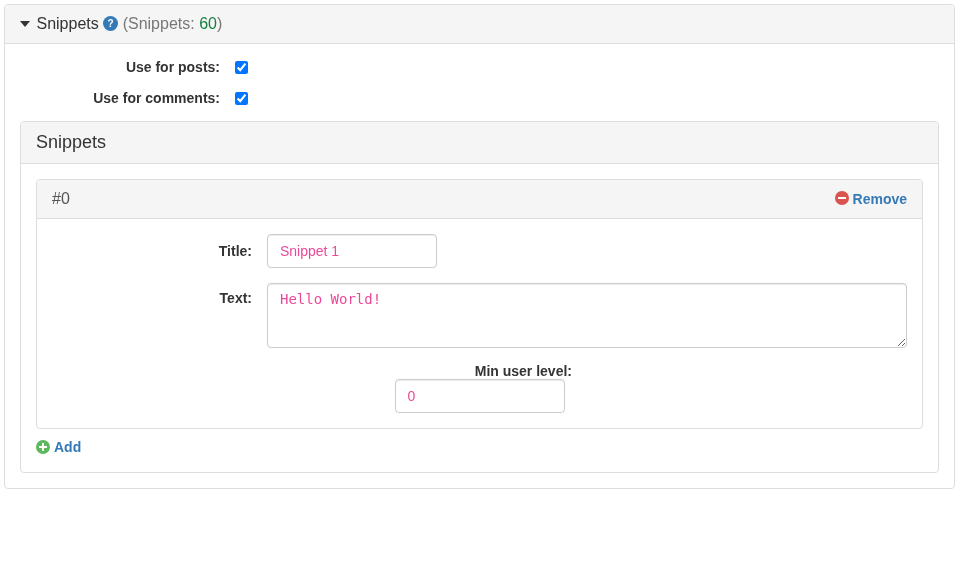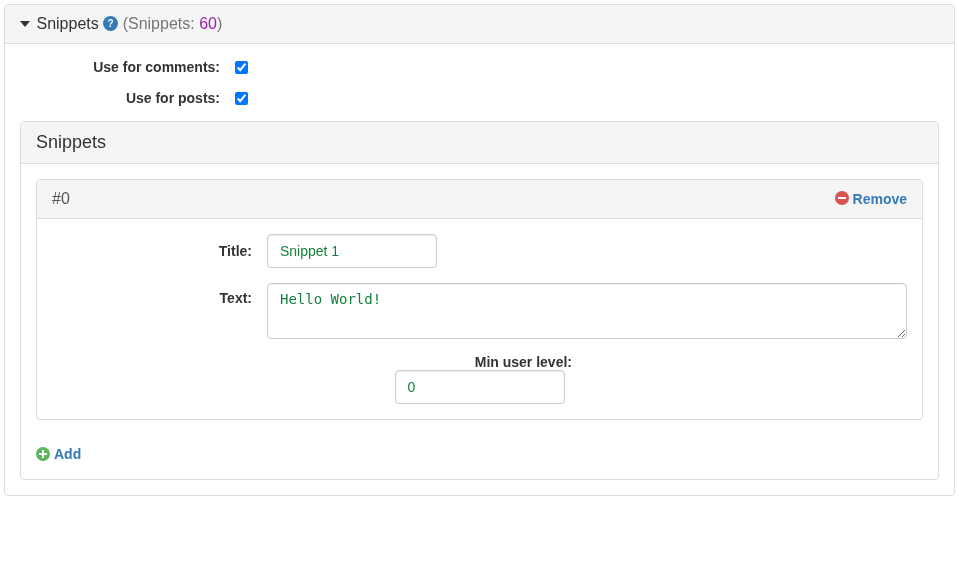--- a/index.html
+++ b/index.html
@@ -43,21 +43,21 @@
     background: #337ab7;
     color: #fff;
     font-size: 10px;
     font-weight: bold;
     text-align: center;
     line-height: 15px;
     vertical-align: middle;
     position: relative; top: -1px;
   }
   .muted { color: #777; }
-  .link-num { color: #a21caf; }
+  .link-num { color: #15803d; }
   .panel-body { padding: 15px; }
   .form-group {
     display: flex;
     align-items: center;
     margin-bottom: 15px;
   }
   .form-group.textarea-group { align-items: flex-start; }
   .control-label {
     width: 215px;
     text-align: right;
@@ -69,27 +69,27 @@
   }
   .control-field { flex: 1 1 auto; display: flex; }
   .checkbox {
     margin: 0;
   }
   .form-control {
     height: 34px;
     padding: 6px 12px;
     font-size: 14px;
     line-height: 1.42857;
-    color: #15803d;
+    color: #ec4899;
     background-color: #fff;
     border: 1px solid #ccc;
     border-radius: 4px;
     box-shadow: inset 0 1px 1px rgba(0,0,0,.075);
   }
-  textarea.form-control { height: 56px; resize: both; width: 100%; }
+  textarea.form-control { height: 65px; resize: both; width: 100%; }
   .w170 { width: 170px; }
   .inner-panel {
     border: 1px solid #ddd;
     border-radius: 4px;
     margin-top: 4px;
   }
   .inner-heading {
     background: #f5f5f5;
     border-bottom: 1px solid #ddd;
     padding: 10px 15px;
@@ -142,21 +142,21 @@
   .item-body .form-group { margin-bottom: 15px; }
   .item-body .form-group:last-child { margin-bottom: 0; flex-direction: column; }
   .add-link {
     color: #337ab7;
     font-size: 14px;
     font-weight: 700;
     cursor: pointer;
     display: inline-flex;
     align-items: center;
     gap: 4px;
-    margin-top: 26px;
+    margin-top: 10px;
   }
   .add-icon {
     width: 14px; height: 14px;
     border-radius: 50%;
     background: #5cb85c;
     position: relative;
     display: inline-block;
   }
   .add-icon::before, .add-icon::after {
     content: "";
@@ -175,28 +175,28 @@
     <span>Snippets</span>
     <span class="help-icon">?</span>
     <span class="muted">
       (<span>Snippets:</span>
       <span class="link-num">60</span>)
     </span>
   </div>
   <div class="panel-body">
 
     <div class="form-group">
-      <label class="control-label">Use for comments:</label>
+      <label class="control-label">Use for posts:</label>
       <div class="control-field">
         <input type="checkbox" class="checkbox" checked="" style="">
       </div>
     </div>
 
     <div class="form-group">
-      <label class="control-label">Use for posts:</label>
+      <label class="control-label">Use for comments:</label>
       <div class="control-field">
         <input type="checkbox" class="checkbox" checked="" style="">
       </div>
     </div>
 
     <div class="inner-panel">
       <div class="inner-heading">Snippets</div>
       <div class="inner-body">
 
         <div class="item-panel">

